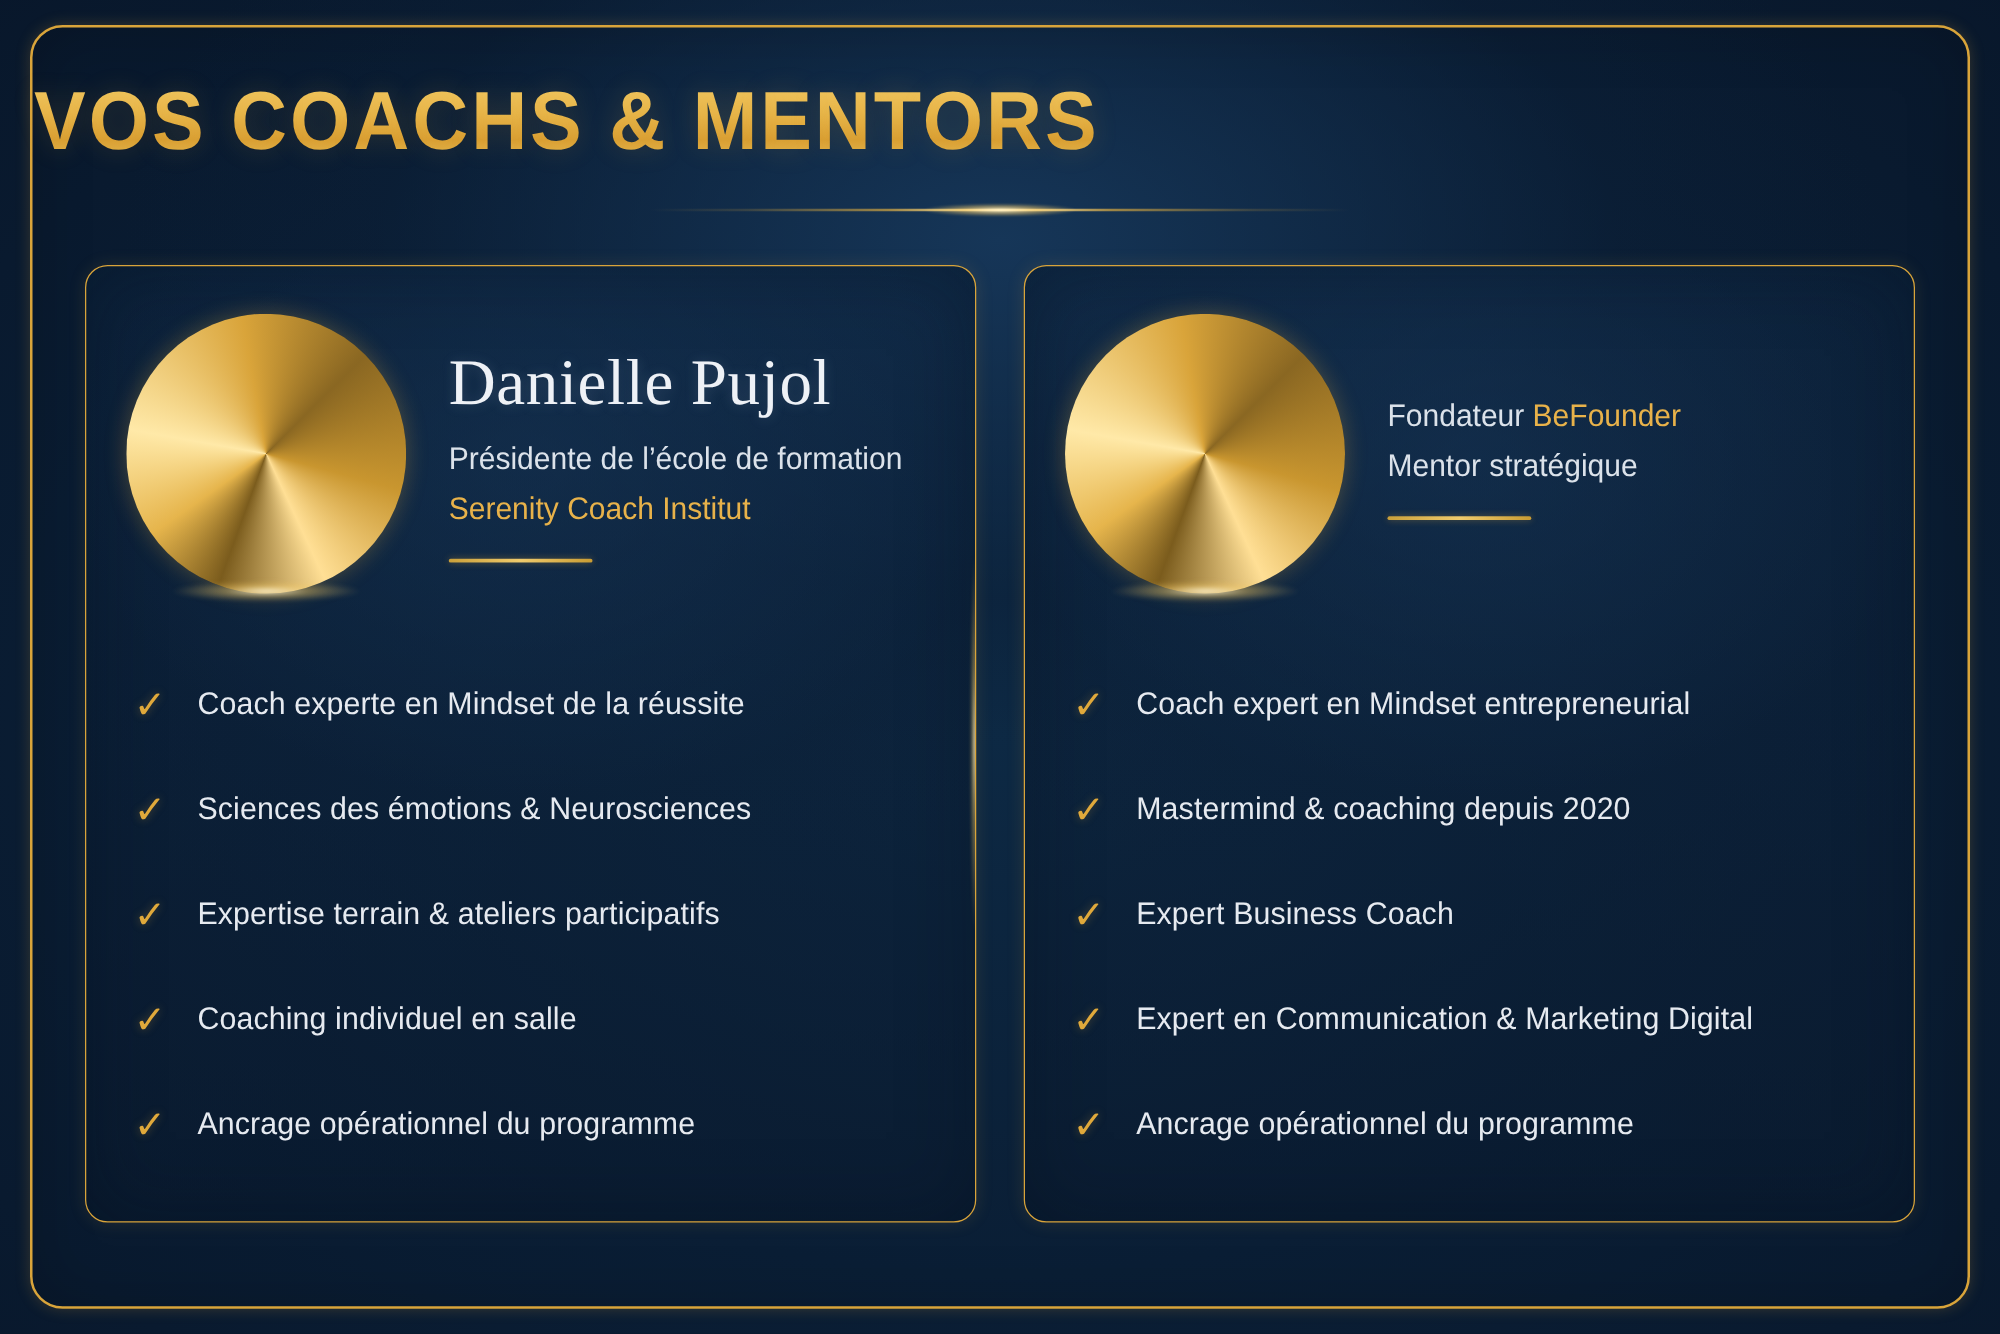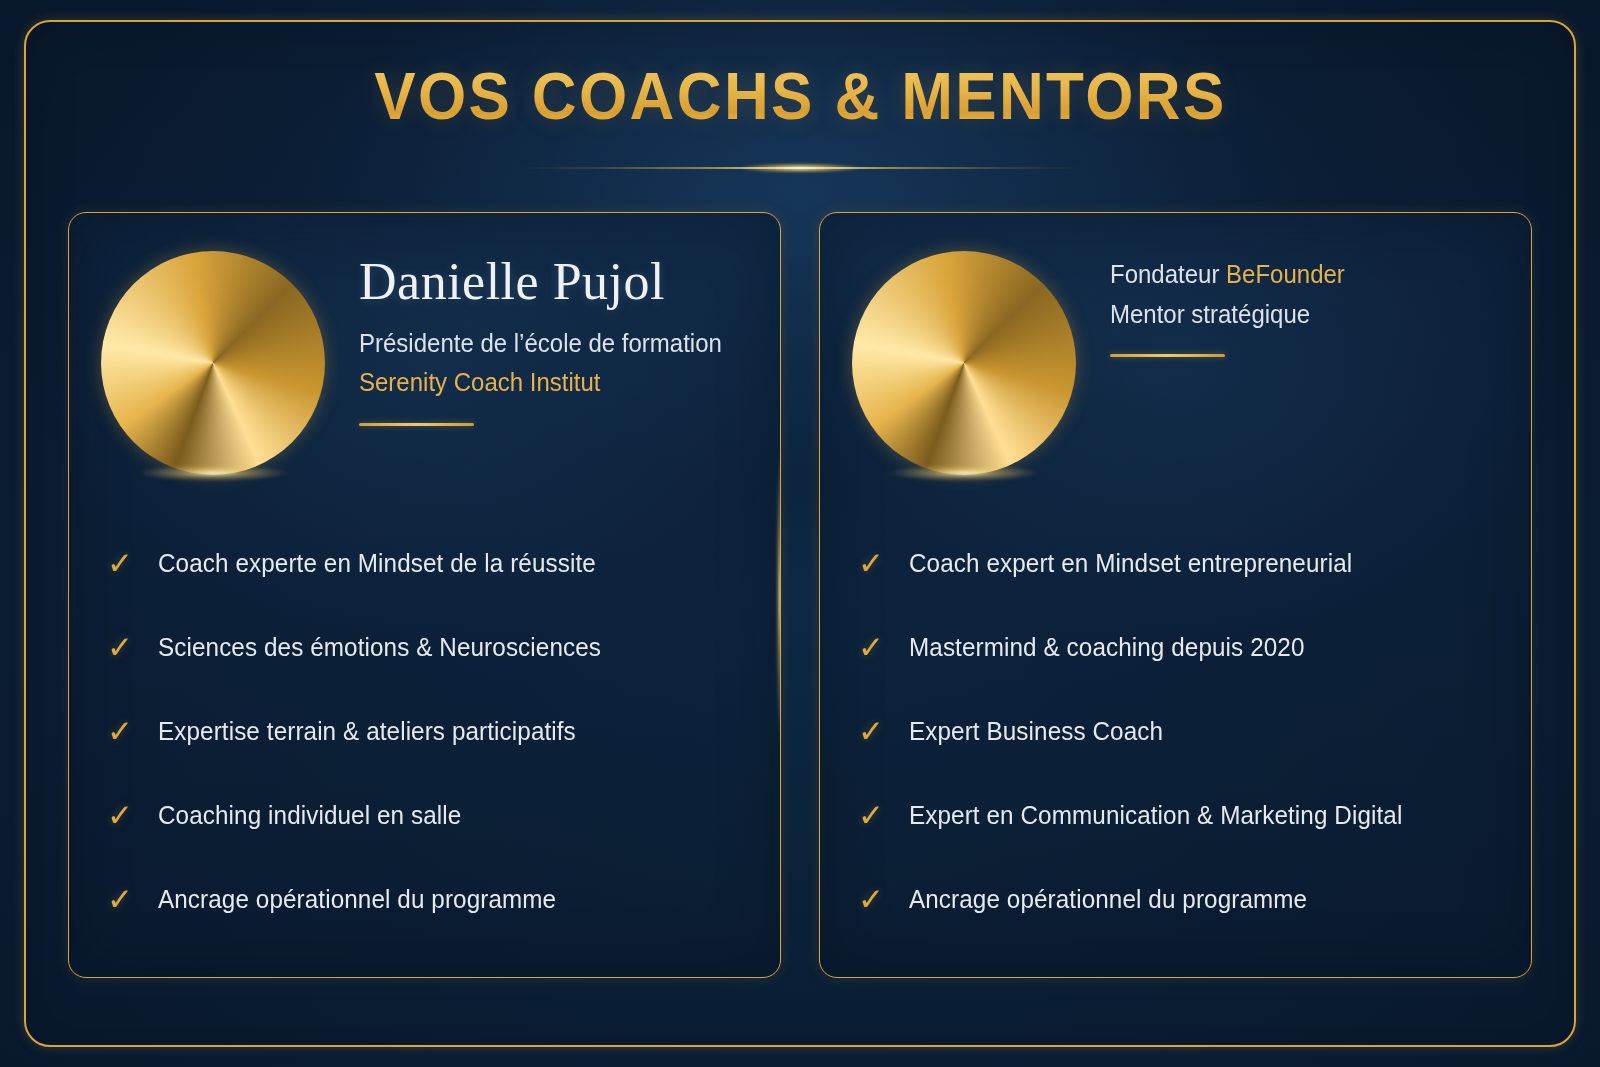--- a/index.html
+++ b/index.html
@@ -25,21 +25,21 @@
     border:2px solid #d9a43a;
     border-radius:26px;
     box-shadow:0 0 12px rgba(217,164,58,0.22), inset 0 0 50px rgba(0,0,0,0.18);
     pointer-events:none;
   }
 
   
   #header{
     position:absolute;
     left:0; right:0; top:62px;
-    text-align:center;
+    text-align:left;
   }
   #page-title{
     font-family:"Liberation Sans", sans-serif;
     font-size:66px;
     font-weight:bold;
     letter-spacing:2.5px;
     transform:scaleX(0.94);
     background:linear-gradient(180deg,#f3cb66 0%,#e8b64a 42%,#d99f33 72%,#e7bd55 100%);
     -webkit-background-clip:text;
     background-clip:text;
@@ -109,20 +109,21 @@
     transform:translateY(-50%);
     width:8px; height:300px;
     background:radial-gradient(ellipse at center, rgba(255,245,205,0.95) 0%, rgba(247,203,100,0.45) 30%, rgba(224,168,56,0) 72%);
     filter:blur(1.2px);
     pointer-events:none;
   }
 
   
   .card-head{
     display:flex;
+    align-items:center;
     padding:38px 0 0 32px;
     gap:34px;
   }
 
   .avatar-wrap{
     position:relative;
     width:224px; height:224px;
     flex:0 0 auto;
   }
   .avatar-ring{

